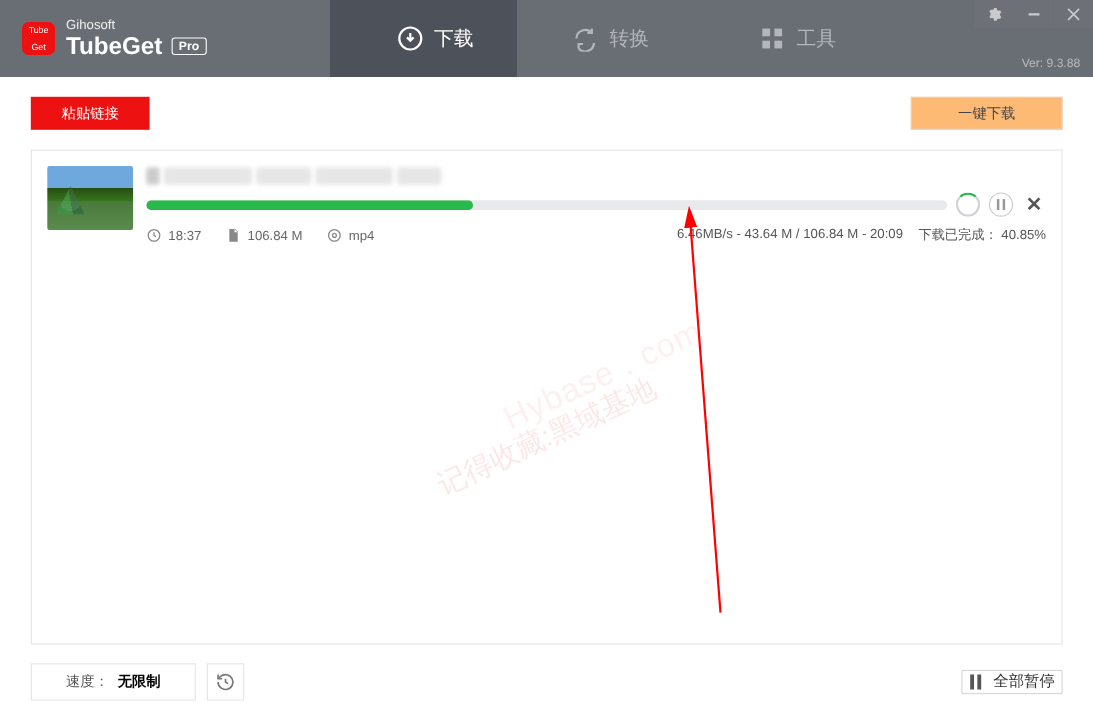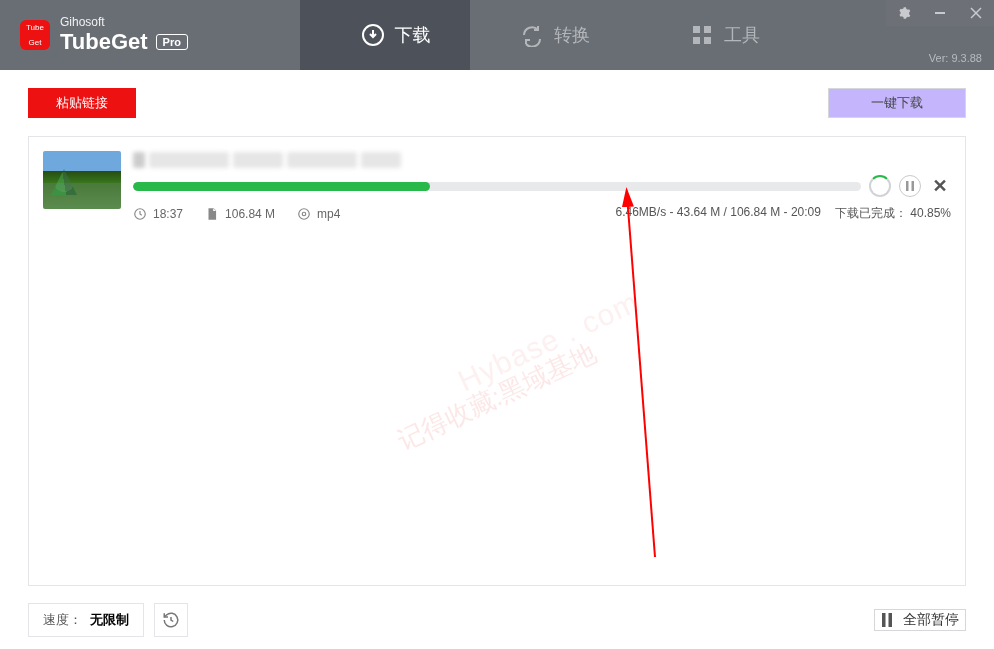--- a/index.html
+++ b/index.html
@@ -20,21 +20,21 @@
 .tab.active { background: #4d525a; color: #fff; padding-left: 21px; }
 .tab svg { width: 24px; height: 24px; }
 
 .win-controls { position: absolute; right: 0; top: 0; display: flex; }
 .win-btn { width: 36px; height: 26px; display:flex; align-items:center; justify-content:center; color:#c8cacd; cursor:pointer; background:#6d7177; }
 .version { position: absolute; right: 12px; bottom: 6px; color: #b8bbbf; font-size: 11px; }
 
 .toolbar { display: flex; padding: 18px 28px; gap: 10px; }
 .paste-btn { background: #e11; color: #fff; border: none; width: 108px; height: 30px; font-size: 13px; cursor:pointer; }
 .spacer { flex: 1; }
-.one-click-btn { background: #c4b5fd; border: 1px solid #d5d7da; width: 138px; height: 30px; font-size: 13px; color:#444; cursor:pointer; }
+.one-click-btn { background: #fdba74; border: 1px solid #d5d7da; width: 138px; height: 30px; font-size: 13px; color:#444; cursor:pointer; }
 
 .content { margin: 0 28px; border: 1px solid #e3e5e8; height: 450px; padding: 14px; position: relative; }
 
 .download-item { display: flex; gap: 12px; }
 .thumb { width: 78px; height: 58px; border-radius: 2px; overflow:hidden; position:relative; background: linear-gradient(to bottom, #6fa8dc 0%, #6fa8dc 35%, #274e13 35%, #38761d 55%, #4a7a3a 55%, #5b8c4f 100%); }
 .thumb::after { content:""; position:absolute; left:8px; top:18px; width:26px; height:26px; background: radial-gradient(circle at 50% 50%, #fff3 0 10px, transparent 10px), linear-gradient(80deg, #2a4 0 50%, #153 50%); clip-path: polygon(0 100%, 50% 0, 100% 100%); opacity:.4; }
 .item-body { flex: 1; }
 .item-title { height: 18px; display:flex; align-items:center; gap:4px; }
 .title-blur { height: 16px; background: #e6e6e6; border-radius: 2px; filter: blur(2px); }
 .tb1 { width: 12px; background:#ccc; }
@@ -55,21 +55,21 @@
 .meta svg { width: 14px; height: 14px; }
 .meta-right { margin-left: auto; display: flex; gap: 14px; color: #555; }
 
 .watermark { position: absolute; left: 50%; top: 58%; transform: translate(-50%,-50%) rotate(-25deg); pointer-events:none; }
 .wm-line { color: #fbd5d5; font-size: 26px; opacity:.55; white-space: nowrap; }
 .wm-line.en { font-size: 30px; opacity:.35; letter-spacing:1px; position:absolute; top:-28px; left:80px; }
 
 .arrow { position:absolute; top:50px; left:546px; pointer-events:none; }
 
 .footer { position:absolute; bottom:12px; left:28px; right:28px; display:flex; align-items:center; gap: 10px; }
-.speed-box { border:1px solid #e3e5e8; height:34px; padding: 0 14px; display:flex; align-items:center; font-size:13px; gap:8px; }
+.speed-box { border:1px solid #e3e5e8; height:34px; padding: 0 31px; display:flex; align-items:center; font-size:13px; gap:8px; }
 .speed-box .lbl { color:#555; }
 .speed-box .val { font-weight:bold; }
 .history-btn { width:34px; height:34px; border:1px solid #e3e5e8; display:flex; align-items:center; justify-content:center; cursor:pointer; }
 .pause-all-btn { margin-left:auto; height:22px; border:1px solid #d5d7da; background:#fff; padding:0 6px; display:flex; align-items:center; gap:10px; font-size:14px; color:#333; cursor:pointer; }
 </style>
 </head>
 <body>
 
 <div class="header">
   <div class="logo-area">

